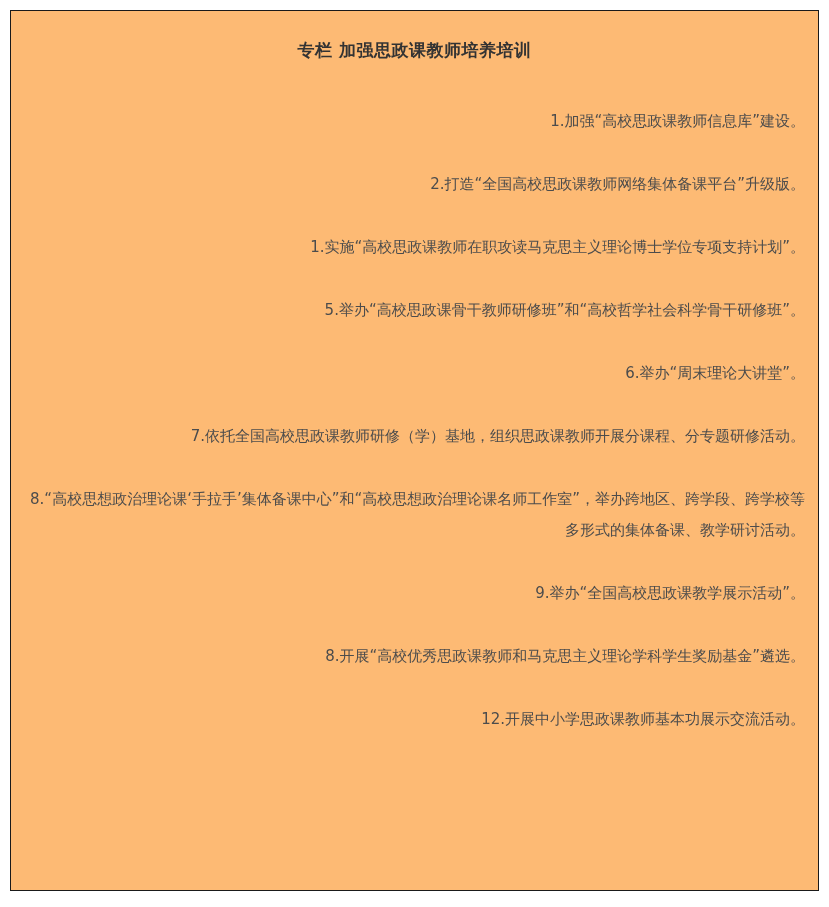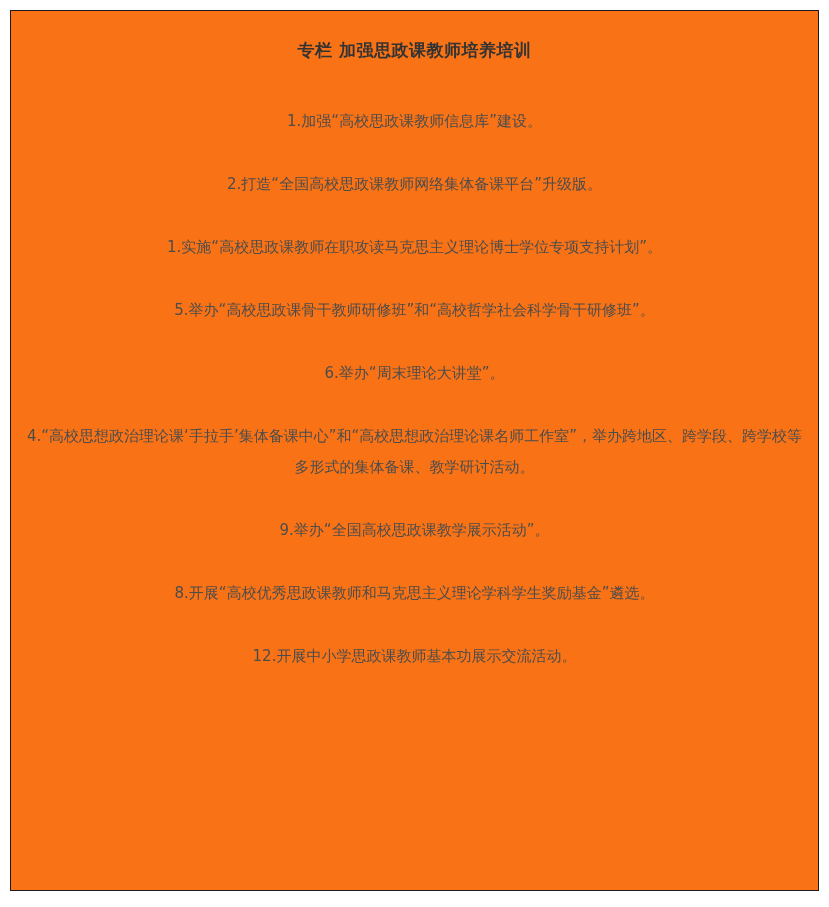--- a/index.html
+++ b/index.html
@@ -9,54 +9,55 @@
     font-family: "DejaVu Sans", "Liberation Sans", sans-serif;
   }
   body {
     width: 829px;
     min-height: 907px;
     box-sizing: border-box;
   }
   .panel {
     margin: 10px 10px 16px 10px;
     border: 1px solid #1a1a1a;
-    background: #f97316;
+    background: #fdba74;
     padding: 27px 13px 32px 13px;
     box-sizing: border-box;
     min-height: 881px;
   }
   .panel-title {
     text-align: center;
     font-size: 17px;
     font-weight: bold;
     color: #333333;
     line-height: 24px;
     margin: 0 0 44px 0;
     letter-spacing: 0.5px;
   }
   .item {
     font-size: 15px;
     color: #4c4c4c;
     line-height: 31px;
     margin: 16px 0 32px 0;
-    text-align: center;
+    text-align: right;
     word-break: break-all;
   }
   .item:last-child {
     margin-bottom: 0;
   }
 </style>
 </head>
 <body>
 
 <div class="panel">
   <h2 class="panel-title">专栏 加强思政课教师培养培训</h2>
 
   <p class="item">1.加强“高校思政课教师信息库”建设。</p>
   <p class="item">2.打造“全国高校思政课教师网络集体备课平台”升级版。</p>
   <p class="item">1.实施“高校思政课教师在职攻读马克思主义理论博士学位专项支持计划”。</p>
   <p class="item">5.举办“高校思政课骨干教师研修班”和“高校哲学社会科学骨干研修班”。</p>
   <p class="item">6.举办“周末理论大讲堂”。</p>
-  <p class="item">4.“高校思想政治理论课‘手拉手’集体备课中心”和“高校思想政治理论课名师工作室”，举办跨地区、跨学段、跨学校等多形式的集体备课、教学研讨活动。</p>
+  <p class="item">7.依托全国高校思政课教师研修（学）基地，组织思政课教师开展分课程、分专题研修活动。</p>
+  <p class="item">8.“高校思想政治理论课‘手拉手’集体备课中心”和“高校思想政治理论课名师工作室”，举办跨地区、跨学段、跨学校等多形式的集体备课、教学研讨活动。</p>
   <p class="item">9.举办“全国高校思政课教学展示活动”。</p>
   <p class="item">8.开展“高校优秀思政课教师和马克思主义理论学科学生奖励基金”遴选。</p>
   <p class="item">12.开展中小学思政课教师基本功展示交流活动。</p>
 </div>
 
 </body></html>

